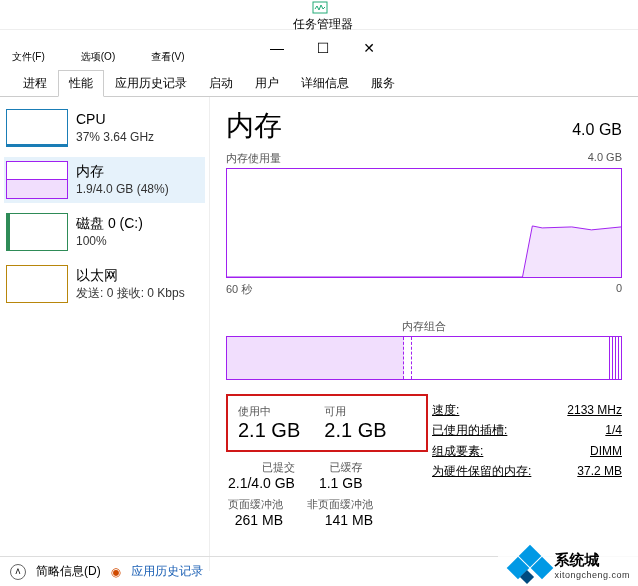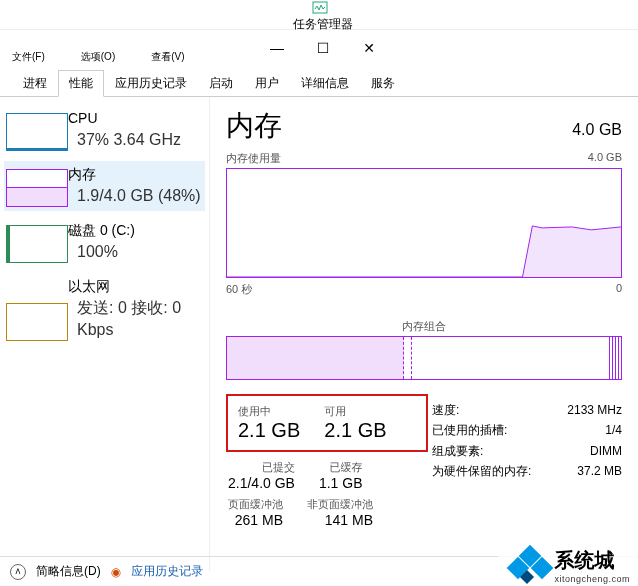--- a/index.html
+++ b/index.html
@@ -13,33 +13,33 @@
 
 .menubar { display: flex; padding: 2px 4px 4px; gap: 20px; font-size: 10px; margin-top: 16px; }
 .menubar span { padding: 2px 8px; }
 
 .tabs { display: flex; border-bottom: 1px solid #ccc; padding-left: 12px; font-size: 12px; }
 .tab { padding: 4px 10px; border: 1px solid transparent; border-bottom: none; margin-bottom: -1px; }
 .tab.active { border-color: #ccc; background: #fff; border-bottom: 1px solid #fff; }
 
 .main { display: flex; height: 474px; }
 .sidebar { width: 210px; padding: 8px 4px; border-right: 1px solid #eee; overflow: hidden; }
-.sitem { display: flex; align-items: flex-end; padding: 4px 2px; margin-bottom: 6px; }
+.sitem { display: flex; align-items: center; padding: 4px 2px; gap: 8px; margin-bottom: 6px; }
 .sitem.sel { background: #e6f2fb; }
 .thumb { width: 62px; height: 38px; border: 1px solid #999; background: #fff; position: relative; flex-shrink: 0; }
 .thumb.cpu { border-color: #1a7db6; }
 .thumb.cpu::after { content:""; position:absolute; left:0; right:0; bottom:0; height:2px; background:linear-gradient(to right,#1a7db6 0%,#1a7db6 100%); }
 .thumb.mem { border-color: #a020f0; }
 .thumb.mem::after { content:""; position:absolute; left:0; right:0; bottom:0; height:18px; background:rgba(160,32,240,0.15); border-top:1px solid #a020f0; }
 .thumb.disk { border-color: #2e8b57; }
 .thumb.disk::after { content:""; position:absolute; left:0; bottom:0; width:3px; height:100%; background:#2e8b57; }
 .thumb.net { border-color: #b8860b; }
 .slabel { font-size: 12px; line-height: 1.4; }
 .slabel .big { font-size: 14px; }
-.slabel .small { font-size: 16px; color: #333; margin-left: 9px; }
+.slabel .small { font-size: 12px; color: #333; }
 
 .content { flex: 1; padding: 10px 16px; position: relative; }
 .headrow { display: flex; align-items: baseline; justify-content: space-between; margin-bottom: 6px; }
 .h1 { font-size: 28px; font-weight: 400; }
 .totalmem { font-size: 16px; }
 
 .graphlabel { display:flex; justify-content:space-between; font-size:11px; color:#555; margin-bottom:2px; }
 .graph1 { height: 110px; border: 1px solid #a020f0; position: relative; background:#fff; margin-bottom: 4px; }
 .graph1 svg { width:100%; height:100%; display:block; }
 .graphfooter { display:flex; justify-content:space-between; font-size:11px; color:#555; margin-bottom: 22px; }
@@ -52,21 +52,21 @@
 .g2d { width:3%; background:repeating-linear-gradient(90deg,#a020f0,#a020f0 1px,#fff 1px,#fff 3px); }
 
 .statsrow { display:flex; gap: 4px; }
 .redbox { border: 2px solid #d01818; padding: 8px 10px; display:flex; gap: 24px; margin-bottom: 8px; }
 .stat .lbl { font-size: 11px; color:#555; }
 .stat .val { font-size: 20px; }
 .stat .val.md { font-size: 14px; }
 
 .leftstats { flex: 1; }
 .row2 { display:flex; gap: 24px; margin-bottom: 6px; padding-left: 2px; text-align: right; }
-.rightstats { width: 190px; font-size: 12px; line-height: 1.7; padding-top: 6px; }
+.rightstats { width: 190px; font-size: 12px; line-height: 1.7; padding-top: 6px; text-decoration: underline; }
 .rightstats div { display:flex; justify-content:space-between; }
 
 .footer { position:absolute; left:0; bottom:0; right:0; height:30px; border-top:1px solid #ddd; display:flex; align-items:center; padding: 0 10px; gap: 10px; font-size: 12px; }
 .footer .circ { width:16px; height:16px; border:1px solid #666; border-radius:50%; display:flex; align-items:center; justify-content:center; font-size:10px; }
 .footer .link { color:#1a5fb4; }
 
 .watermark { position:absolute; bottom:0; right:0; display:flex; align-items:center; gap:6px; background:rgba(255,255,255,0.85); padding:4px 8px 2px; font-size:13px; }
 .watermark .sub { font-size:9px; color:#333; letter-spacing:0.5px; }
 .diamonds { position:relative; width:42px; height:38px; }
 .dia { position:absolute; width:16px; height:16px; background:#0099e5; transform:rotate(45deg); }
@@ -232,16 +232,16 @@
 </div>
 
 <div class="watermark">
   <div class="diamonds">
     <div class="dia d1"></div>
       <div class="dia d2"></div>
       <div class="dia d3"></div>
       <div class="dia d4"></div>
   </div>
   <div>
-    <div style="font-size:20px;font-weight:bold;">系统城</div>
+    <div style="font-size:15px;font-weight:bold;">系统城</div>
     <div class="sub">xitongcheng.com</div>
   </div>
 </div>
 
 </body></html>

